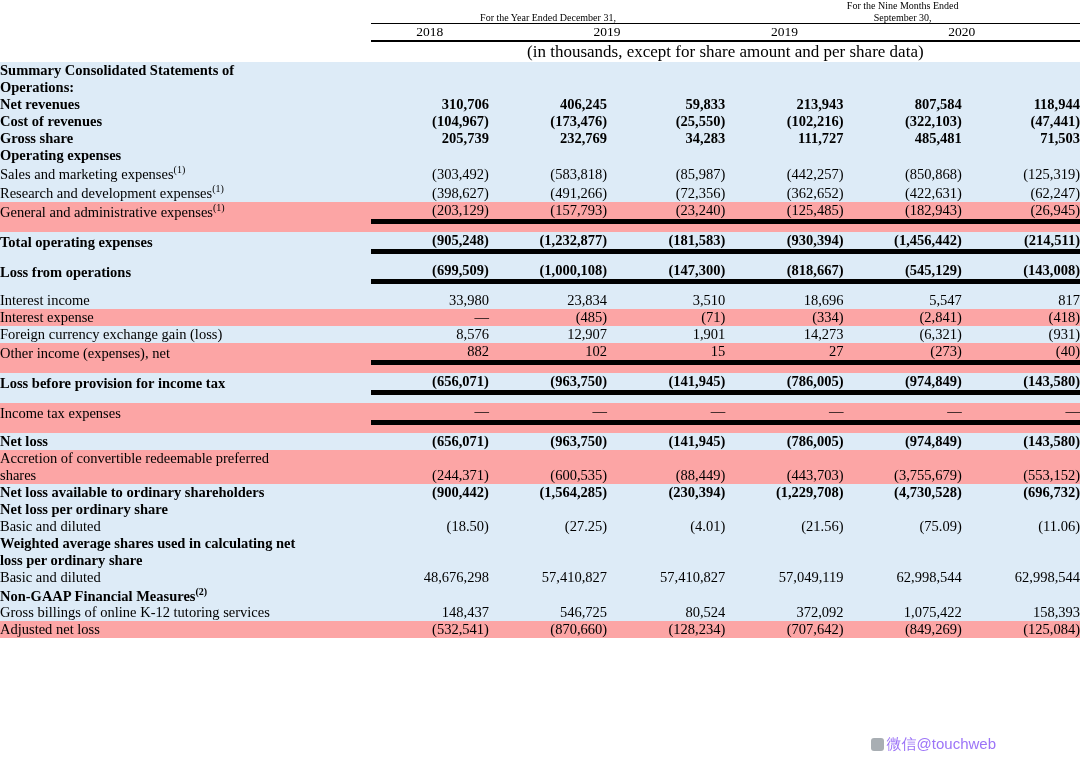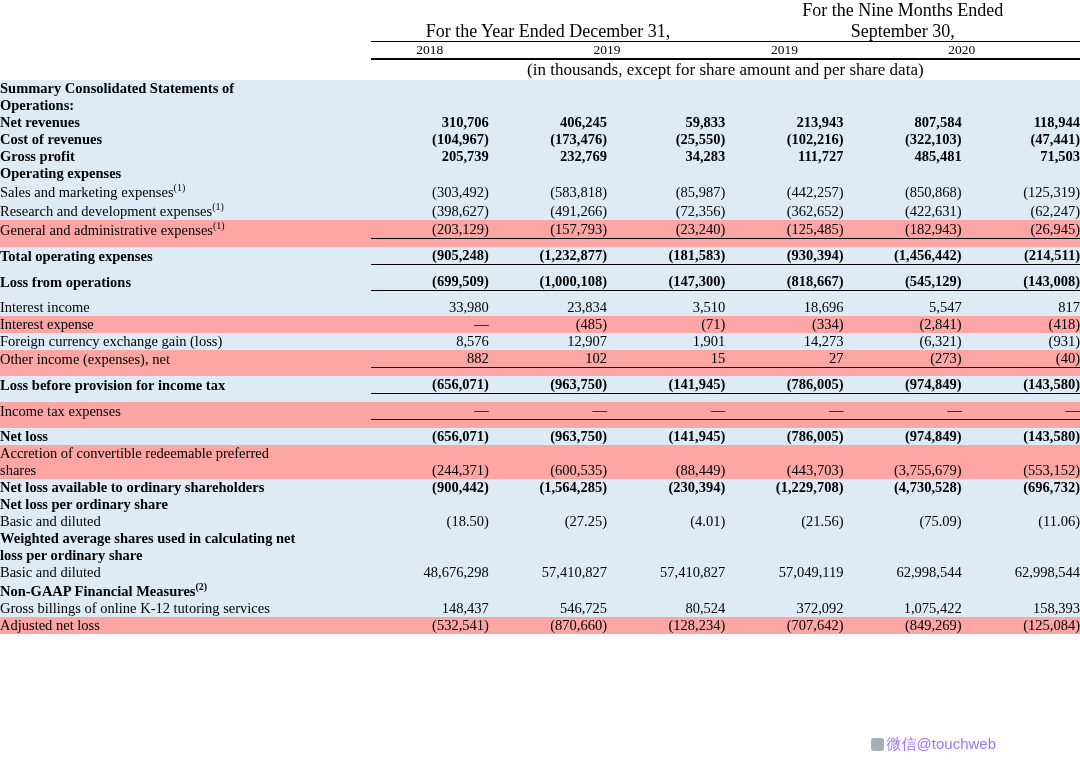--- a/index.html
+++ b/index.html
@@ -31,21 +31,21 @@
     vertical-align: bottom;
     font-weight: normal;
   }
   col.c-label { width: 370px; }
   col.c-num   { width: 118px; }
 
   
   .hdr-group {
     text-align: center;
     font-weight: bold;
-    font-size: 18px;
+    font-size: 10px;
     line-height: 1.15;
     padding-bottom: 2px;
   }
   .hdr-rule {
     border-bottom: 1px solid #000;
   }
   .hdr-year {
     text-align: center;
     font-weight: bold;
     font-size: 13.5px;
@@ -76,21 +76,21 @@
   .num {
     text-align: right;
     padding: 1.5px 14px 1.5px 0;
     white-space: nowrap;
   }
   .num.b { font-weight: bold; }
   .spacer-row td { height: 8px; }
   .sup { font-size: 10px; vertical-align: super; }
 
   .underline-cell {
-    border-bottom: 1px solid #000000;
+    border-bottom: 5px solid #000000;
   }
 
   .watermark {
     position: absolute;
     right: 84px;
     bottom: 24px;
     font-family: "Liberation Sans", sans-serif;
     font-size: 15px;
     color: #8b5cf6;
     opacity: 0.85;
@@ -197,21 +197,21 @@
         <tr class="row-band">
           <td class="lbl b">Cost of revenues</td>
           <td class="num b">(104,967)</td>
           <td class="num b">(173,476)</td>
           <td class="num b">(25,550)</td>
           <td class="num b">(102,216)</td>
           <td class="num b">(322,103)</td>
           <td class="num b">(47,441)</td>
         </tr>
         <tr class="row-band">
-          <td class="lbl b">Gross profit</td>
+          <td class="lbl b">Gross share</td>
           <td class="num b">205,739</td>
           <td class="num b">232,769</td>
           <td class="num b">34,283</td>
           <td class="num b">111,727</td>
           <td class="num b">485,481</td>
           <td class="num b">71,503</td>
         </tr>
         <tr class="row-band">
           <td class="lbl b">Operating expenses</td>
           <td class="num b"></td>

